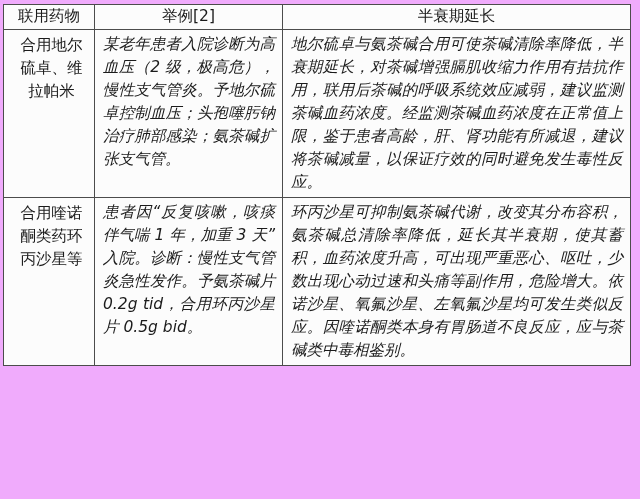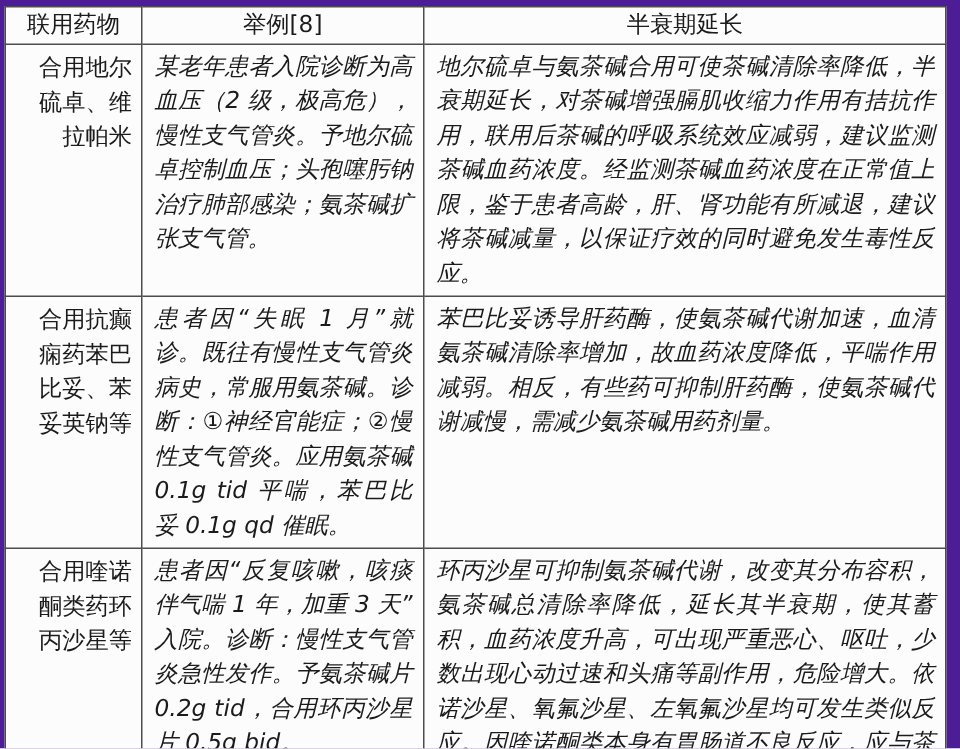--- a/index.html
+++ b/index.html
@@ -5,21 +5,21 @@
   html, body {
     margin: 0;
     padding: 0;
     background: #ffffff;
   }
   .stage {
     position: relative;
     width: 640px;
     height: 499px;
     overflow: hidden;
-    background: #4c1d95;
+    background: #f0abfc;
     font-family: "DejaVu Sans", "Liberation Sans", sans-serif;
   }
   table.doc-table {
     position: absolute;
     left: 3px;
     top: 4px;
     width: 627px;
     table-layout: fixed;
     border-collapse: collapse;
     background: #fcfcfc;
@@ -41,21 +41,21 @@
     height: 25px;
     text-align: center;
     padding: 1px 2px 2px 2px;
     line-height: 21px;
   }
   .doc-table td {
     padding: 3px 7px 3px 8px;
   }
   .doc-table td.cell-drugs {
     padding: 4px 6px 3px 11px;
-    text-align: right;
+    text-align: center;
   }
   .doc-table td.cell-example,
   .doc-table td.cell-analysis {
     text-align: justify;
     text-justify: inter-character;
     font-style: italic;
   }
   tr.row-1 td { height: 136px; }
   tr.row-2 td { height: 161px; }
   tr.row-3 td { height: 167px; }
@@ -66,34 +66,29 @@
 <div class="stage">
   <table class="doc-table">
     <colgroup>
       <col class="c1">
       <col class="c2">
       <col class="c3">
     </colgroup>
     <thead>
       <tr class="row-header">
         <th>联用药物</th>
-        <th>举例[8]</th>
+        <th>举例[2]</th>
         <th>半衰期延长</th>
       </tr>
     </thead>
     <tbody>
       <tr class="row-1">
         <td class="cell-drugs">合用地尔硫卓、维拉帕米</td>
         <td class="cell-example">某老年患者入院诊断为高血压（2 级，极高危），慢性支气管炎。予地尔硫卓控制血压；头孢噻肟钠治疗肺部感染；氨茶碱扩张支气管。</td>
         <td class="cell-analysis">地尔硫卓与氨茶碱合用可使茶碱清除率降低，半衰期延长，对茶碱增强膈肌收缩力作用有拮抗作用，联用后茶碱的呼吸系统效应减弱，建议监测茶碱血药浓度。经监测茶碱血药浓度在正常值上限，鉴于患者高龄，肝、肾功能有所减退，建议将茶碱减量，以保证疗效的同时避免发生毒性反应。</td>
-      </tr>
-      <tr class="row-2">
-        <td class="cell-drugs">合用抗癫痫药苯巴比妥、苯妥英钠等</td>
-        <td class="cell-example">患者因“失眠 1 月”就诊。既往有慢性支气管炎病史，常服用氨茶碱。诊断：①神经官能症；②慢性支气管炎。应用氨茶碱 0.1g tid 平喘，苯巴比妥 0.1g qd 催眠。</td>
-        <td class="cell-analysis">苯巴比妥诱导肝药酶，使氨茶碱代谢加速，血清氨茶碱清除率增加，故血药浓度降低，平喘作用减弱。相反，有些药可抑制肝药酶，使氨茶碱代谢减慢，需减少氨茶碱用药剂量。</td>
       </tr>
       <tr class="row-3">
         <td class="cell-drugs">合用喹诺酮类药环丙沙星等</td>
         <td class="cell-example">患者因“反复咳嗽，咳痰伴气喘 1 年，加重 3 天”入院。诊断：慢性支气管炎急性发作。予氨茶碱片 0.2g tid，合用环丙沙星片 0.5g bid。</td>
         <td class="cell-analysis">环丙沙星可抑制氨茶碱代谢，改变其分布容积，氨茶碱总清除率降低，延长其半衰期，使其蓄积，血药浓度升高，可出现严重恶心、呕吐，少数出现心动过速和头痛等副作用，危险增大。依诺沙星、氧氟沙星、左氧氟沙星均可发生类似反应。因喹诺酮类本身有胃肠道不良反应，应与茶碱类中毒相鉴别。</td>
       </tr>
 
     </tbody>
   </table>
 </div>

